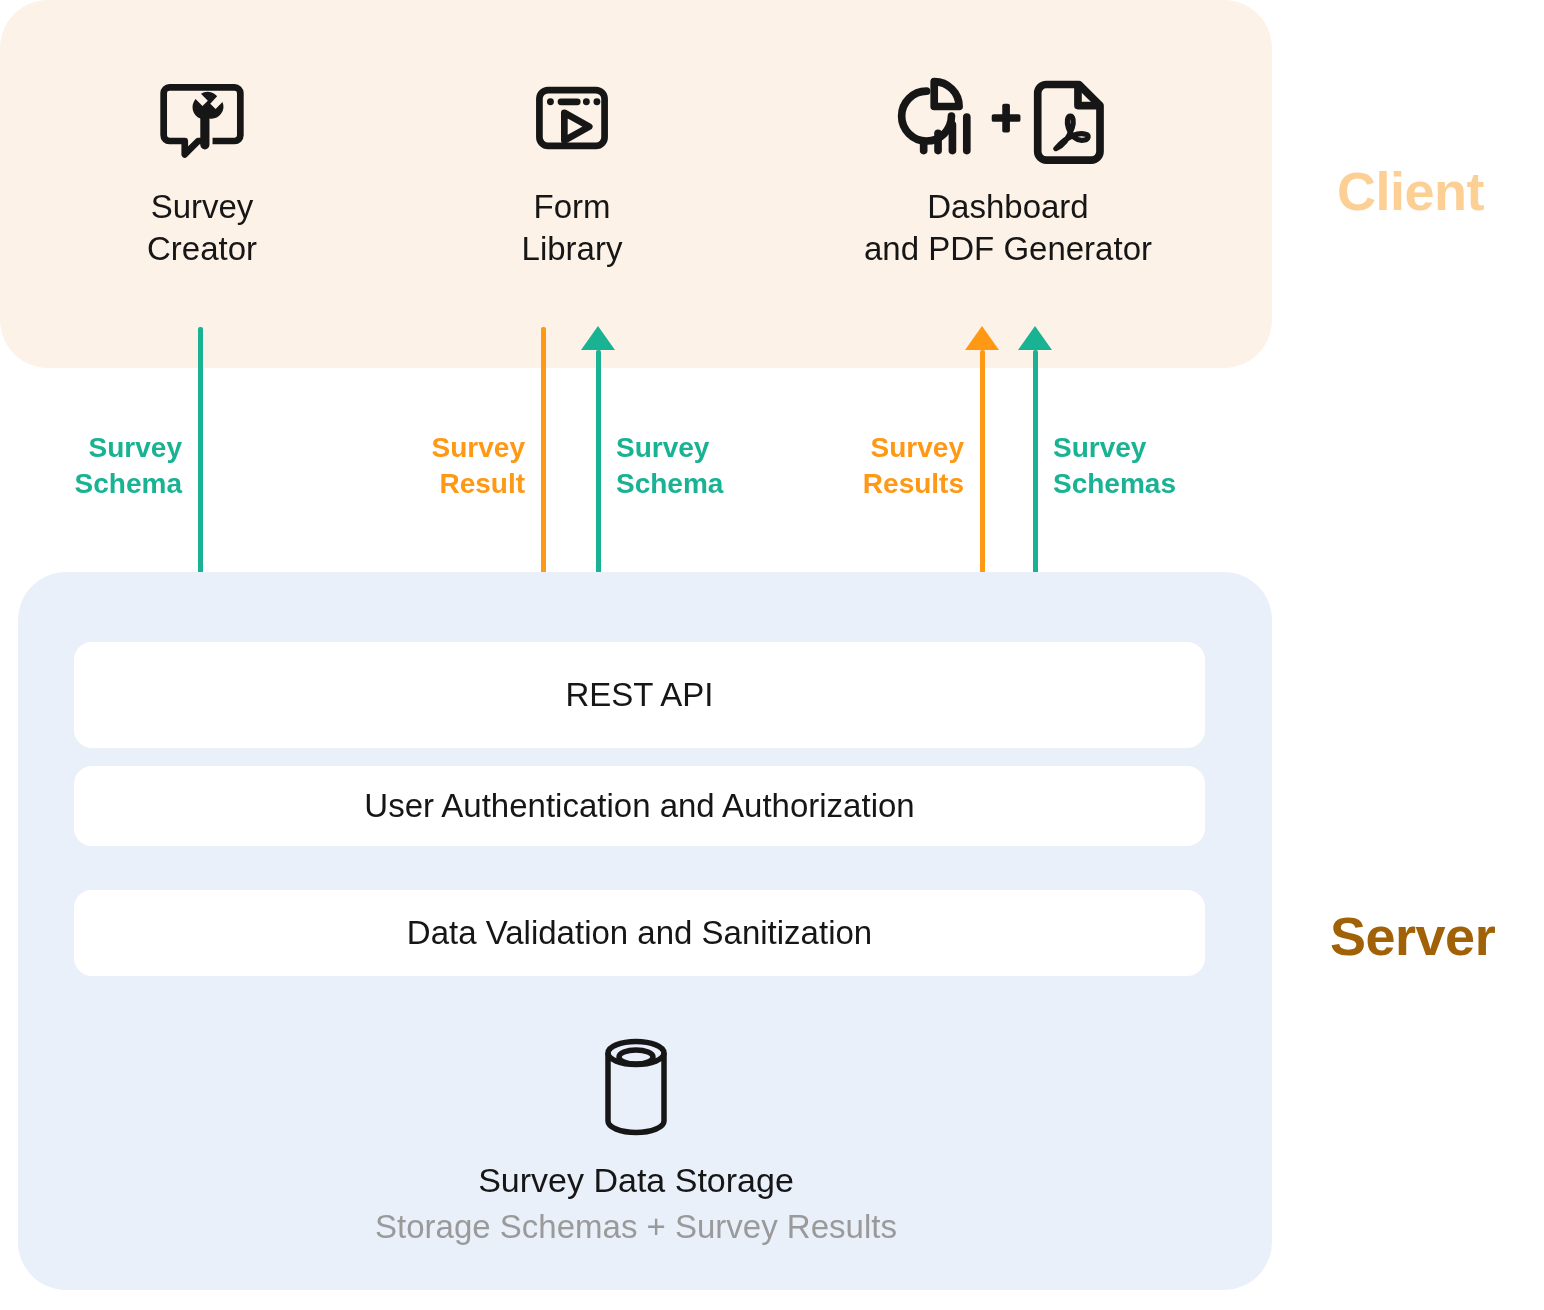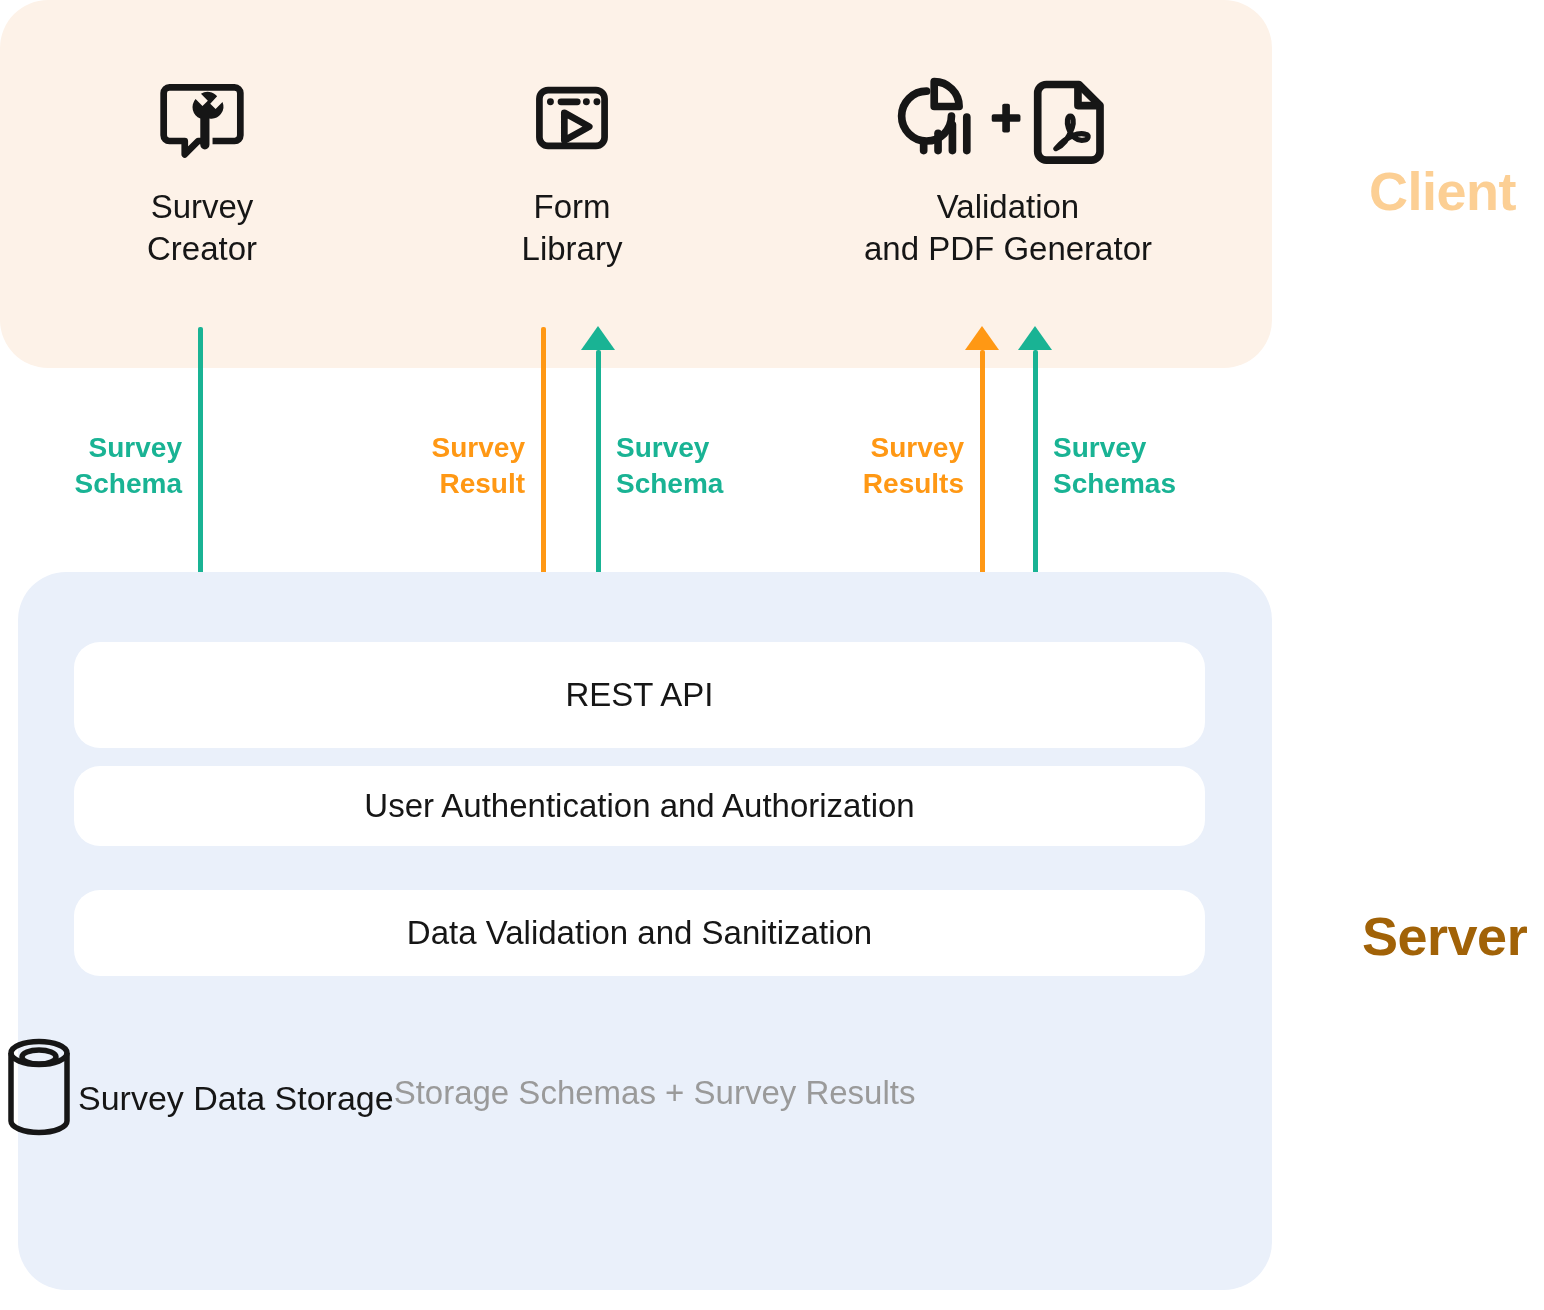--- a/index.html
+++ b/index.html
@@ -24,21 +24,20 @@
     border-radius:48px;
   }
 
   
   .zone-title {
     position:absolute;
     font-size:54px;
     font-weight:bold;
     letter-spacing:-0.5px;
     white-space:nowrap;
-    margin-left:32px;
   }
   #client-title { left:1337px; top:160px; color:#fccf94; }
   #server-title { left:1330px; top:905px; color:#a16207; }
 
   
   .client-node {
     position:absolute;
     display:flex;
     flex-direction:column;
     align-items:center;
@@ -78,36 +77,36 @@
     text-align:right;
     white-space:pre-line;
   }
 
   
   .server-card {
     position:absolute;
     left:74px;
     width:1131px;
     background:#ffffff;
-    border-radius:26px;
+    border-radius:18px;
     display:flex;
     align-items:center;
     justify-content:center;
     font-size:33px;
     color:#161616;
   }
   #card-rest-api { top:642px; height:106px; }
   #card-auth     { top:766px; height:80px; }
   #card-validation { top:890px; height:86px; }
 
   
   #storage-block {
     position:absolute;
     left:0px; top:1035px; width:1272px;
-    display:flex; flex-direction:row; align-items:center;
+    display:flex; flex-direction:column; align-items:center;
   }
   #storage-title {
     margin-top:18px;
     font-size:34px;
     color:#161616;
   }
   #storage-subtitle {
     margin-top:8px;
     font-size:33px;
     color:#9a9a9a;
@@ -162,21 +161,21 @@
         <rect x="83" y="43" width="8" height="43" rx="4" fill="#161616"></rect>
 
         <rect x="113" y="44" width="30" height="8" rx="2" fill="#161616"></rect>
         <rect x="124" y="33" width="8" height="30" rx="2" fill="#161616"></rect>
 
         <path d="M170 13h34l22 22v48a9 9 0 0 1-9 9h-47a9 9 0 0 1-9-9V22a9 9 0 0 1 9-9z" stroke="#161616" stroke-width="8" stroke-linejoin="round"></path>
         <path d="M203 13v22h23" stroke="#161616" stroke-width="8" stroke-linejoin="round"></path>
         <path d="M180 80c9-4 14-13 17-22 2-6 1-12-2-12s-4 6-2 12c3 9 9 15 17 13 4-1 5-5 1-6-7-2-19 1-31 15z" stroke="#161616" stroke-width="5.5" stroke-linejoin="round" stroke-linecap="round"></path>
       </svg>
     </div>
-    <div class="node-label">Validation
+    <div class="node-label">Dashboard
 and PDF Generator</div>
   </div>
 
   <div class="arrow">
     <div class="arrow-line" style="left:198px; top:327px; height:258px; background:#19b394;"></div>
     <div class="arrow-head head-down" style="left:183px; top:582px; border-top:24px solid #19b394;"></div>
   </div>
   <div class="arrow-label" style="left:30px; top:430px; width:152px; color:#19b394;">Survey
 Schema</div>
 

